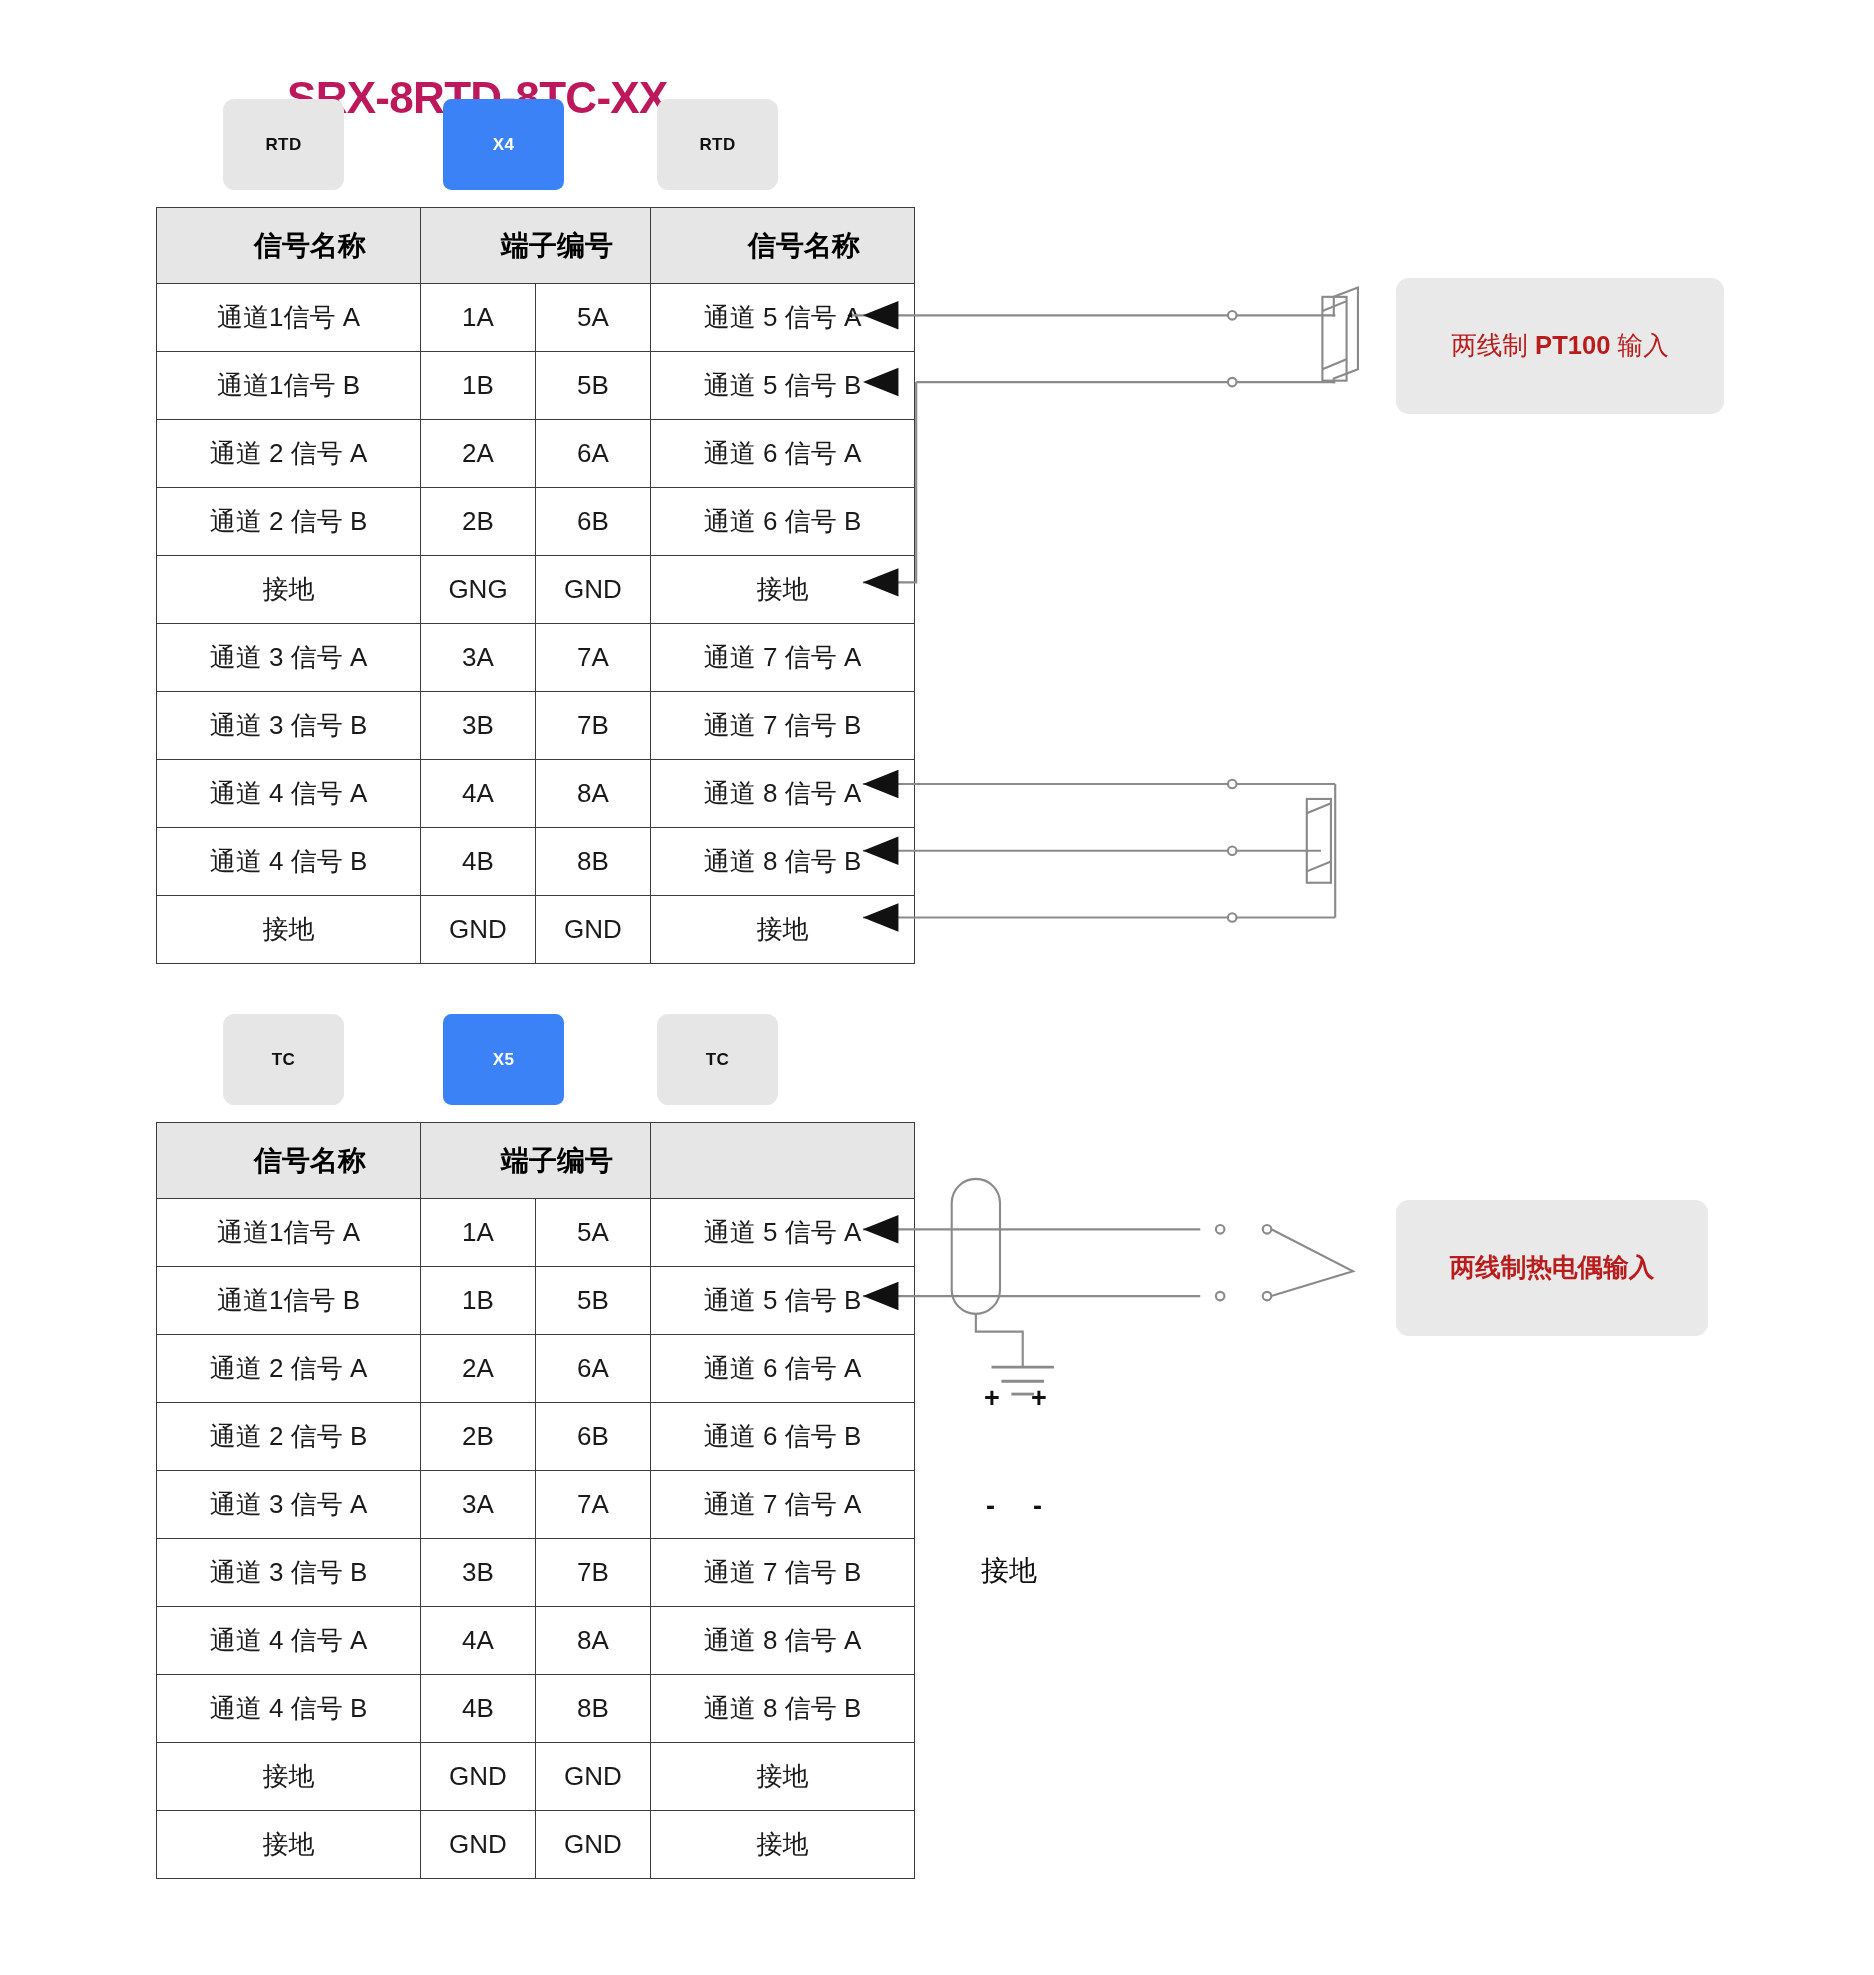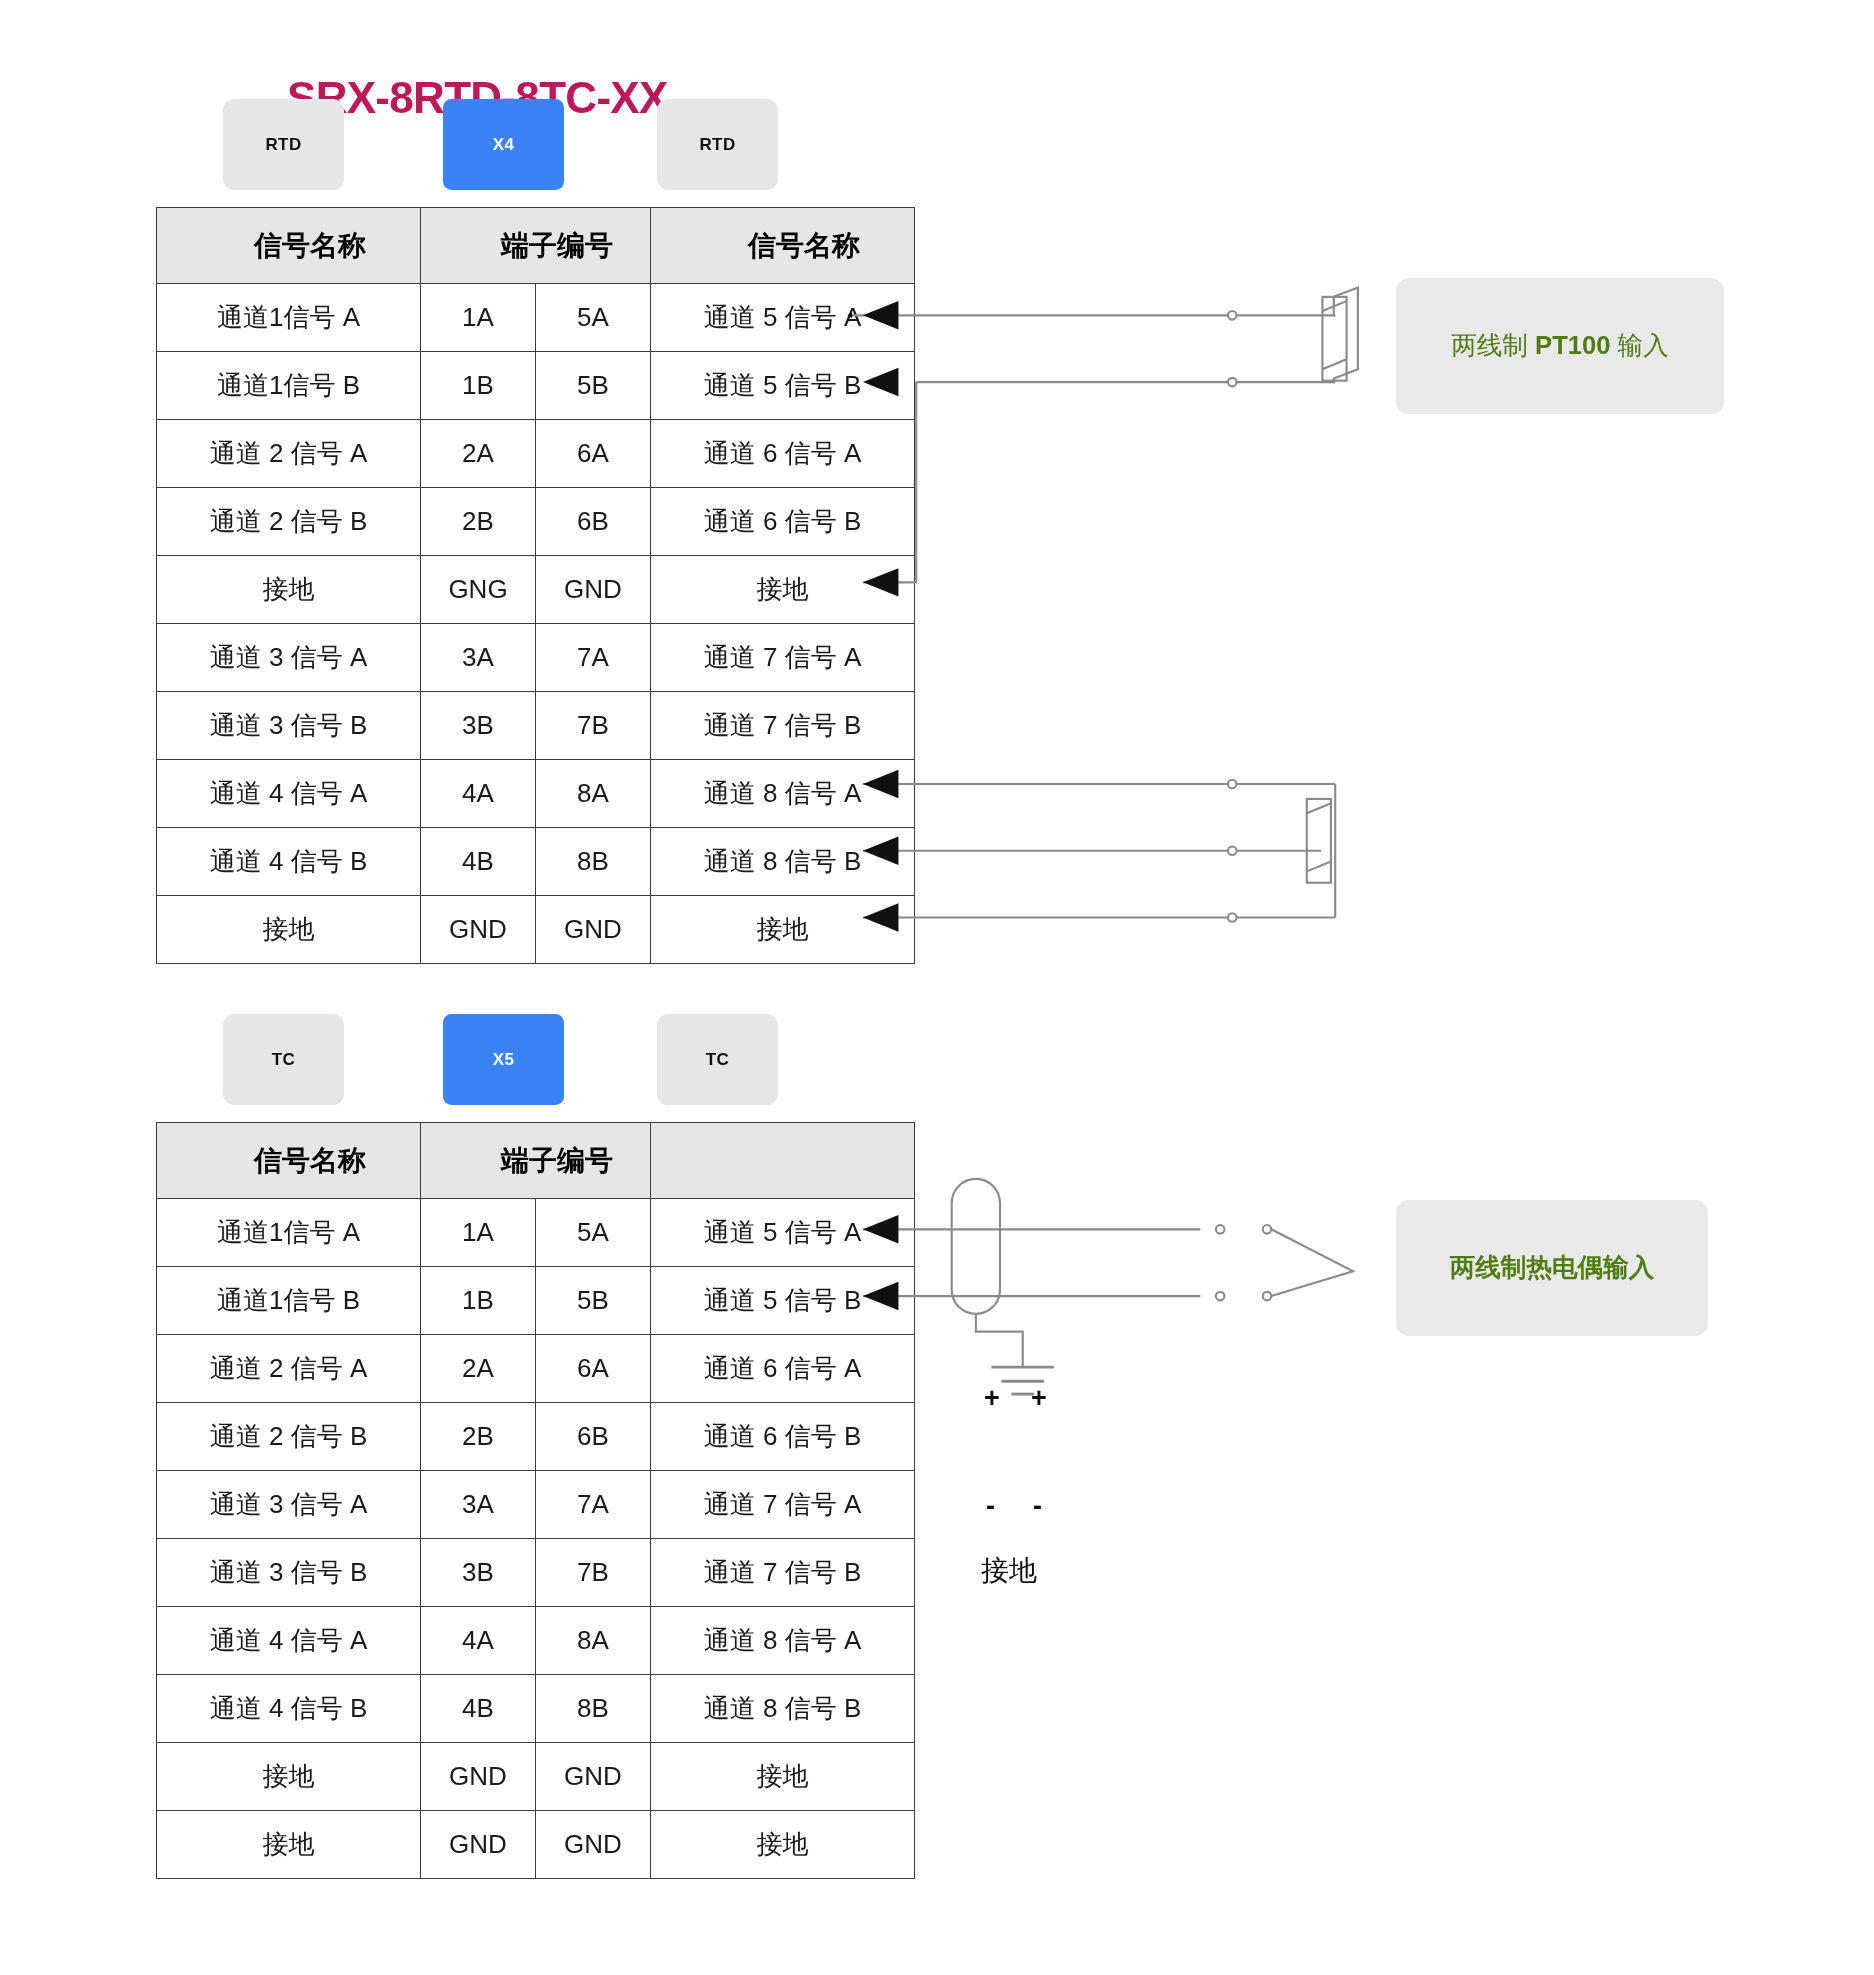--- a/index.html
+++ b/index.html
@@ -38,21 +38,21 @@
   .tbl th{
     background:#e6e6e6;font-weight:bold;font-size:28px;height:75px;color:#000;padding-left:43px;
   }
   .c-name{width:220px;}
   .c-term{width:114px;}
 
   
   .infobox{
     position:absolute;background:#e9e9e9;border-radius:12.8px;
     display:flex;align-items:center;justify-content:center;
-    font-size:25.6px;color:#4d7c0f;text-align:center;line-height:1.3;
+    font-size:25.6px;color:#b91c1c;text-align:center;line-height:1.3;
   }
   .infobox b{font-weight:bold;}
 
   
   .wire{position:absolute;left:0;top:0;width:1875px;height:1975px;pointer-events:none;}
 
   .gnd-label{
     position:absolute;font-size:28px;color:#111;white-space:nowrap;
   }
 </style>

